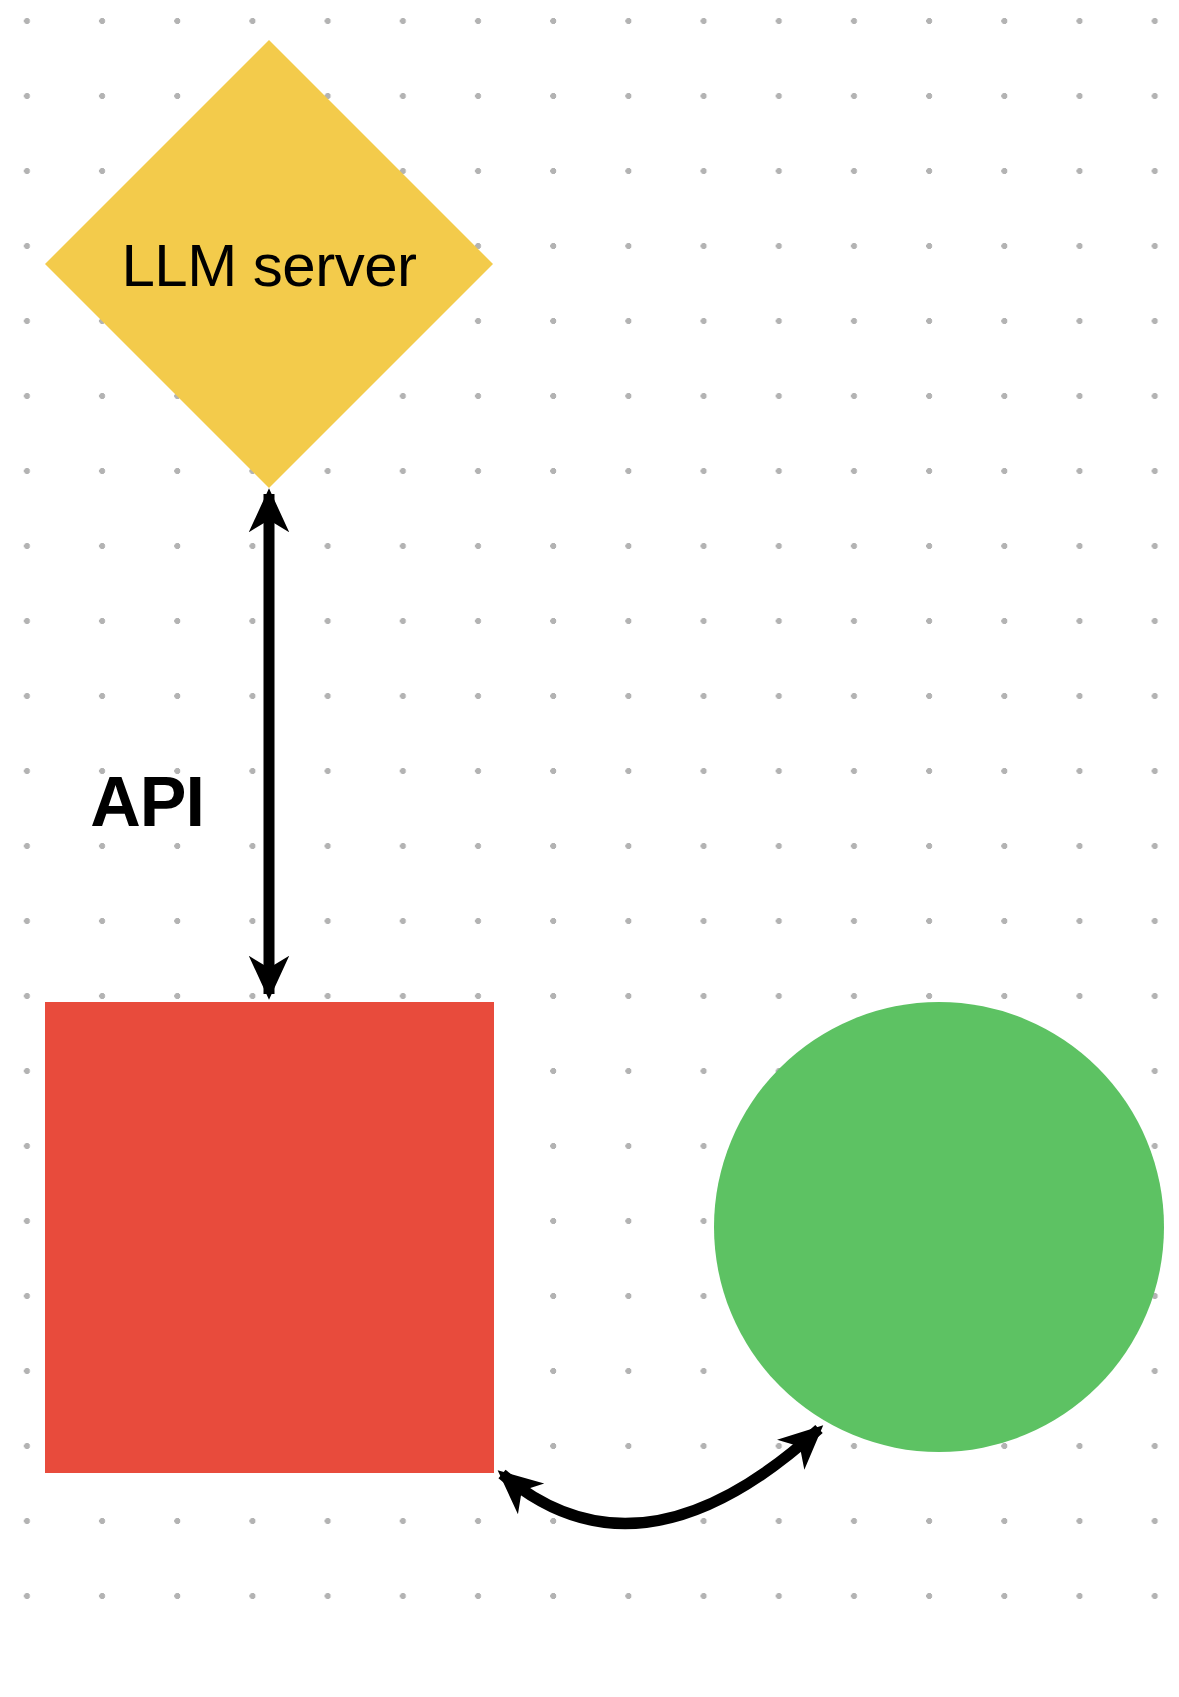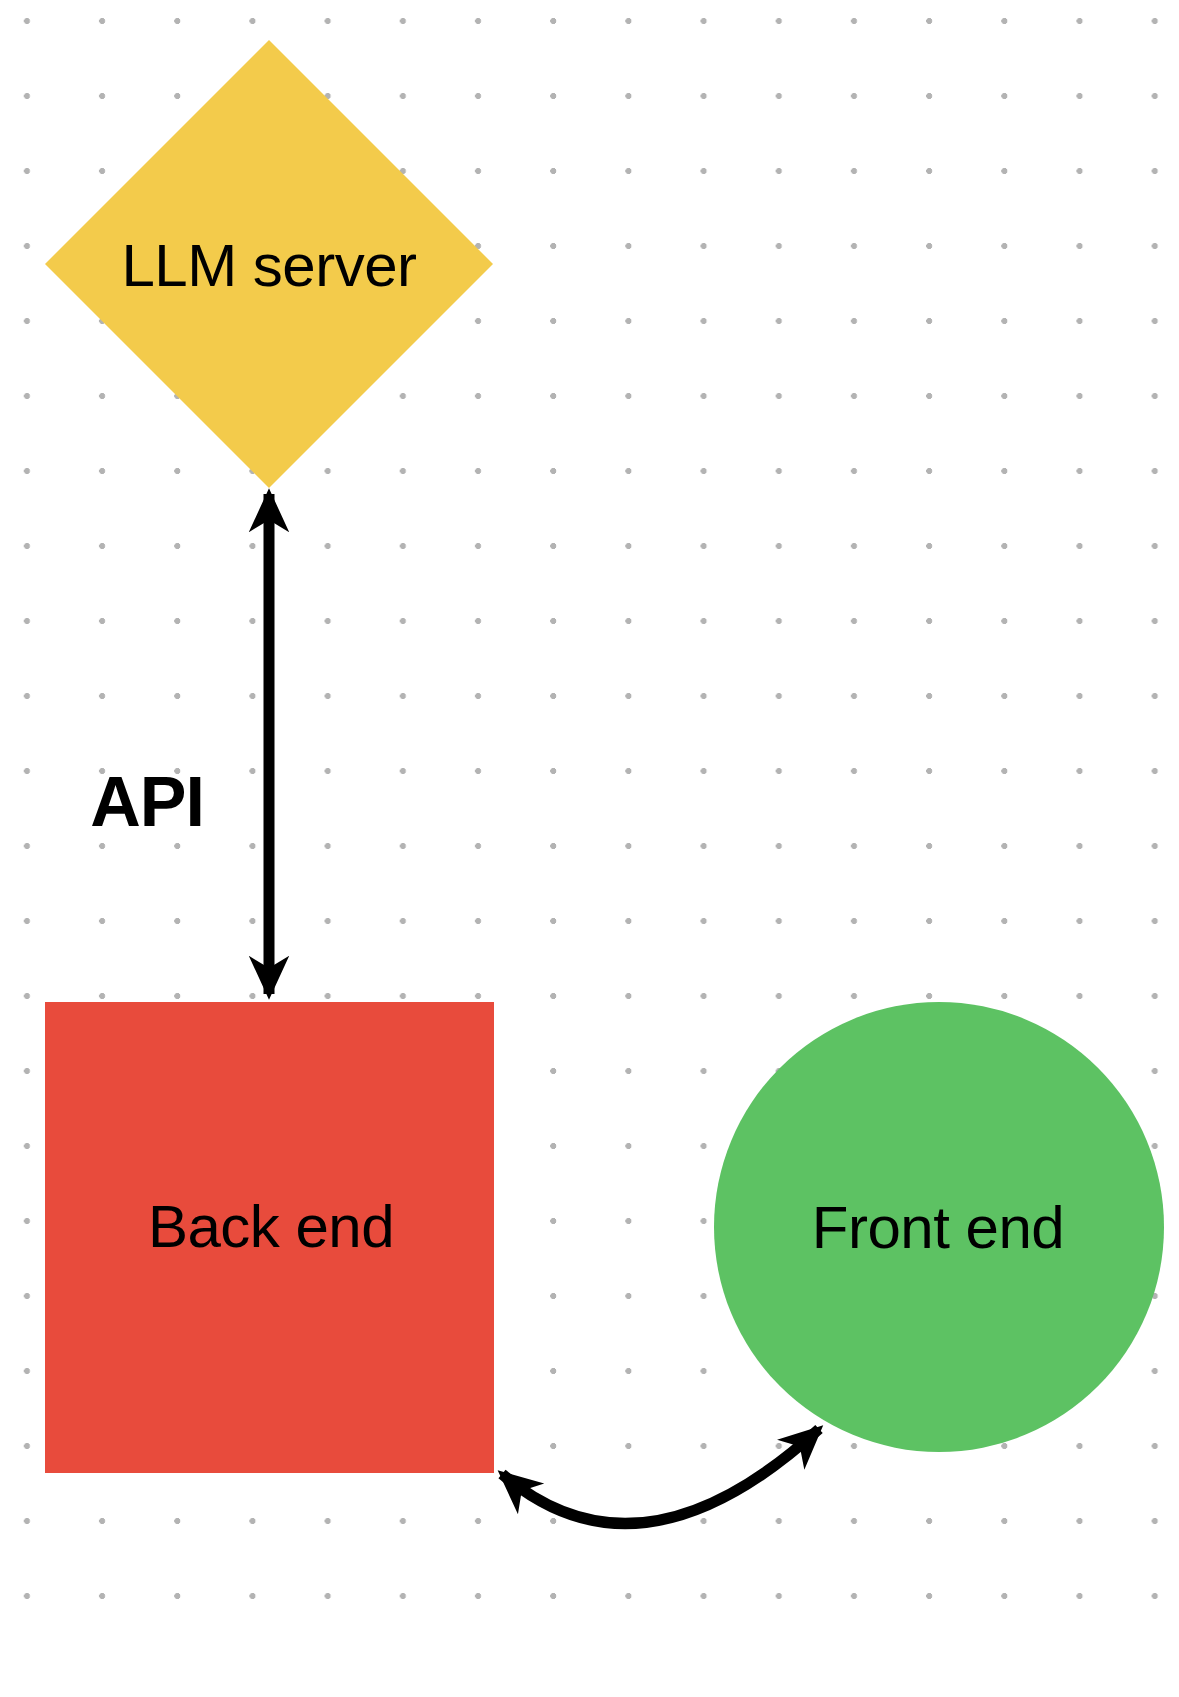--- a/index.html
+++ b/index.html
@@ -62,20 +62,18 @@
 
     <circle cx="939" cy="1227" r="225" fill="#5DC263"></circle>
 
     <path d="M 269 494 L 269 994" fill="none" stroke-width="11" marker-start="url(#arrowhead)" marker-end="url(#arrowhead)" stroke="#000000"></path>
 
     <path d="M 502 1474 Q 640 1592 819 1429" fill="none" stroke-width="11" marker-start="url(#arrowhead)" marker-end="url(#arrowhead)" stroke="#000000"></path>
   </svg>
 
   <div class="label node-label" style="left:269px; top:266px;">LLM server</div>
 
-  <div class="label node-label" style="left:271px; top:1227px;">Back end</div>
 
-  <div class="label node-label" style="left:938px; top:1228px;">Front end</div>
 
   <div class="label edge-label" style="left:147px; top:782px;margin-top:20px;">API</div>
 
 
 </div>
 
 </body></html>

